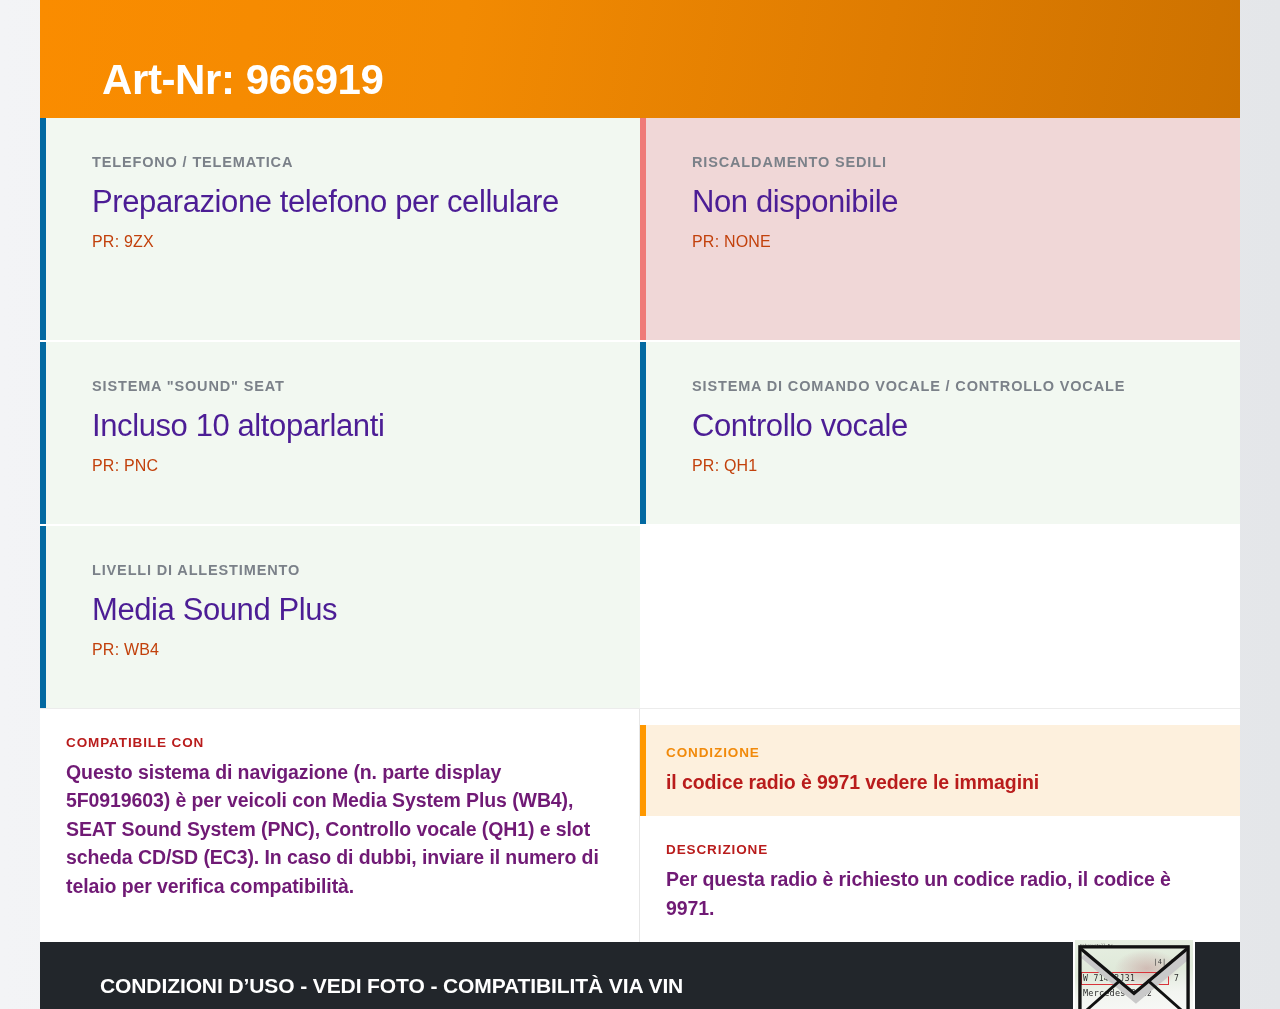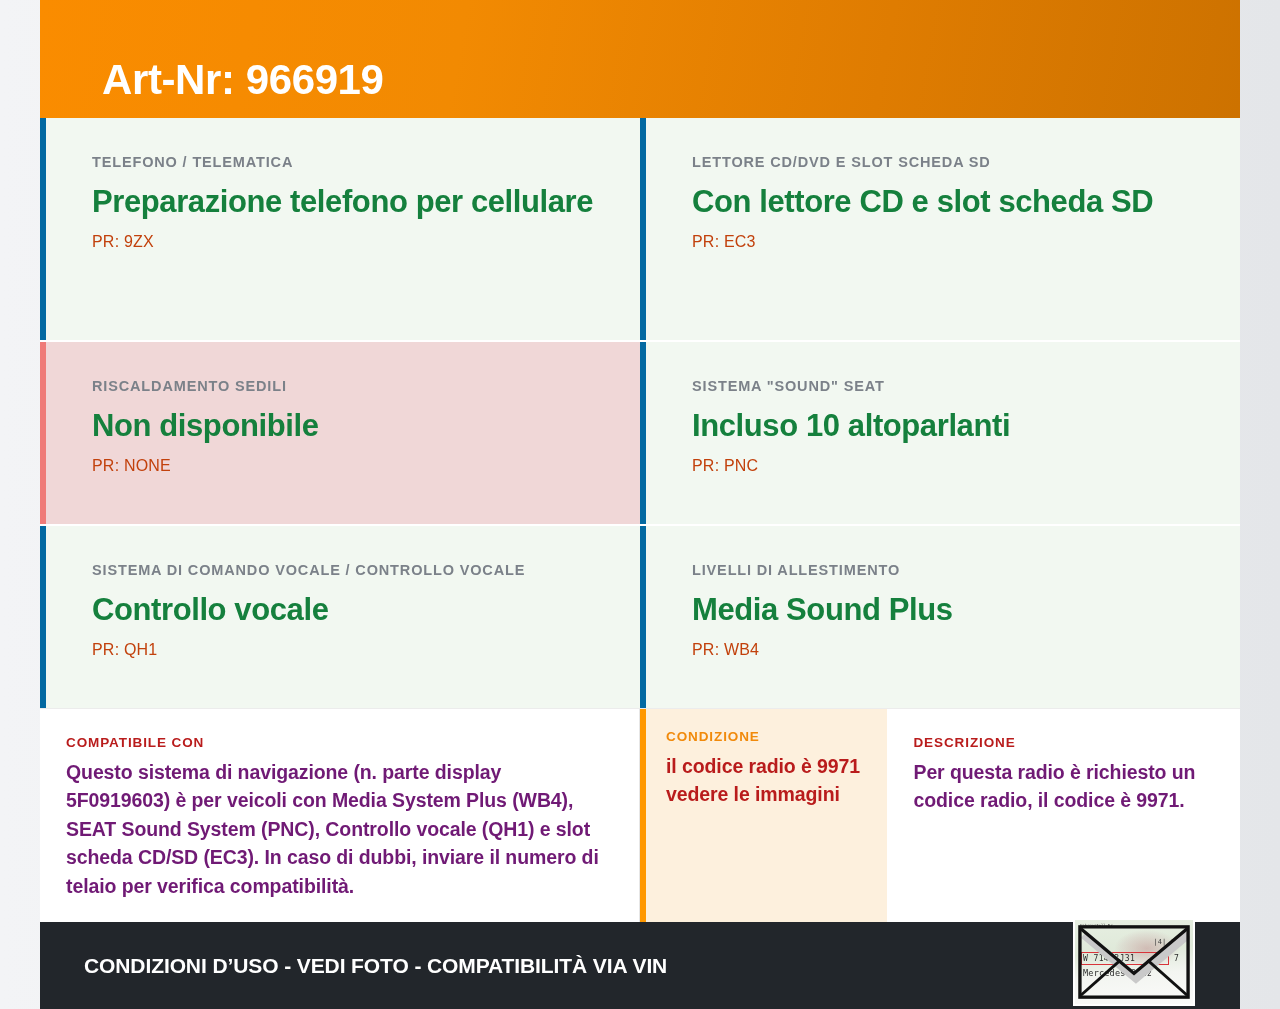--- a/index.html
+++ b/index.html
@@ -75,22 +75,22 @@
     font-size: 14.5px;
     font-weight: bold;
     letter-spacing: 0.85px;
     color: #7b8189;
     text-transform: uppercase;
     line-height: 1.2;
     margin-bottom: 10px;
   }
   .card-value {
     font-size: 31px;
-    font-weight: bold;
-    color: #15803d;
+    font-weight: normal;
+    color: #4c1d95;
     line-height: 1.34;
     letter-spacing: -0.4px;
     margin-bottom: 10px;
   }
   .card-pr {
     font-size: 16px;
     color: #c2410c;
     letter-spacing: 0.2px;
   }
 
@@ -104,21 +104,22 @@
   .lower-col {
     width: 50%;
     background: #ffffff;
   }
   .lower-col.left {
     padding: 26px 40px 20px 26px;
     border-right: 1px solid #e6e6e6;
   }
   .lower-col.right {
     display: flex;
-    flex-direction: row;
+    flex-direction: column;
+    margin-top: 16px;
   }
 
   .section-label {
     font-size: 13.5px;
     font-weight: bold;
     letter-spacing: 0.9px;
     color: #b91c1c;
     text-transform: uppercase;
     margin-bottom: 8px;
   }
@@ -150,21 +151,21 @@
   
   .footer {
     position: relative;
     flex: 0 0 auto;
     height: 87px;
     background: #22262b;
     display: flex;
     align-items: center;
   }
   .footer-text {
-    padding-left: 44px;
+    padding-left: 60px;
     color: #ffffff;
     font-size: 21px;
     font-weight: bold;
     letter-spacing: -0.1px;
     white-space: nowrap;
   }
 
   
   .thumb {
     position: absolute;
@@ -253,25 +254,20 @@
   </div>
 
   <div class="grid">
 
     <div class="card">
       <div class="card-label">TELEFONO / TELEMATICA</div>
       <div class="card-value">Preparazione telefono per cellulare</div>
       <div class="card-pr">PR: 9ZX</div>
     </div>
 
-    <div class="card">
-      <div class="card-label">LETTORE CD/DVD E SLOT SCHEDA SD</div>
-      <div class="card-value">Con lettore CD e slot scheda SD</div>
-      <div class="card-pr">PR: EC3</div>
-    </div>
 
     <div class="card unavailable row2">
       <div class="card-label">RISCALDAMENTO SEDILI</div>
       <div class="card-value">Non disponibile</div>
       <div class="card-pr">PR: NONE</div>
     </div>
 
     <div class="card row2">
       <div class="card-label">SISTEMA "SOUND" SEAT</div>
       <div class="card-value">Incluso 10 altoparlanti</div>

